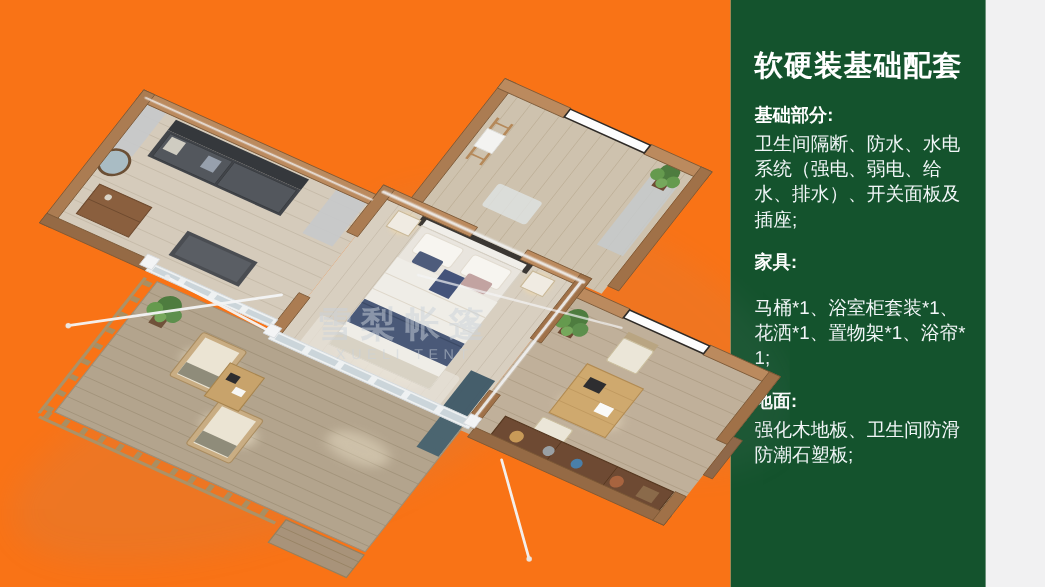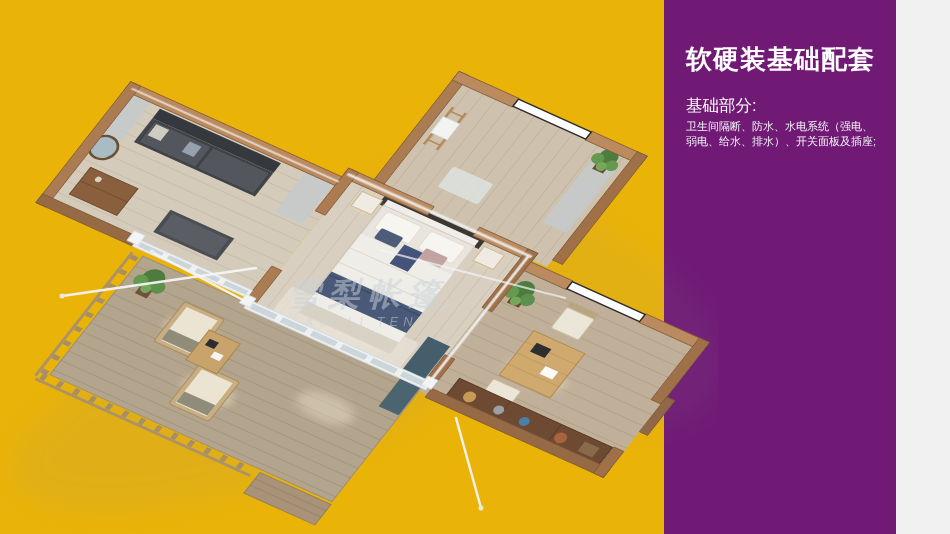--- a/index.html
+++ b/index.html
@@ -2,34 +2,34 @@
 <html><head>
 <meta charset="utf-8">
 <style>
   html,body{margin:0;padding:0;}
   body{
     width:950px;height:534px;overflow:hidden;
     background:#f1f1f2;
     font-family:"Liberation Sans","DejaVu Sans",sans-serif;
   }
   .stage{display:flex;width:950px;height:534px;}
-  .canvas{position:relative;width:664px;height:534px;background:#eab308;font-style:italic;}
+  .canvas{position:relative;width:664px;height:534px;background:#f97316;}
   .canvas svg{display:block;}
   .sidebar{
     width:232px;height:534px;box-sizing:border-box;
-    background:#701a75;color:#ffffff;
+    background:#14532d;color:#ffffff;
     padding:44px 18px 0 22px;
   }
   .sidebar-title{
     font-size:26px;font-weight:bold;letter-spacing:1px;
     margin:0 0 20px 0;line-height:1.2;white-space:nowrap;
   }
   .spec-section{margin:0 0 18px 0;}
-  .spec-heading{font-size:16.5px;font-weight:normal;margin:0 0 3px 0;line-height:1.25;}
-  .spec-body{font-size:11px;line-height:1.36;margin:0;color:#f2f6f8;word-break:break-all;}
+  .spec-heading{font-size:16.5px;font-weight:bold;margin:0 0 3px 0;line-height:1.25;}
+  .spec-body{font-size:17px;line-height:1.36;margin:0;color:#f2f6f8;word-break:break-all;}
 </style>
 </head>
 <body>
 
 <div class="stage">
 
   <div class="canvas">
     <svg width="718" height="534" viewBox="0 0 718 534">
       <defs>
         <filter id="blur3" x="-60%" y="-60%" width="220%" height="220%">
@@ -293,24 +293,28 @@
 
   <div class="sidebar">
     <h1 class="sidebar-title">软硬装基础配套</h1>
 
     <div class="spec-section">
       <p class="spec-heading">基础部分:</p>
       <p class="spec-body">卫生间隔断、防水、水电系统（强电、弱电、给水、排水）、开关面板及插座;</p>
     </div>
 
     <div class="spec-section">
-    </div>
-
-    <div class="spec-section">
-    </div>
-
-    <div class="spec-section">
-    </div>
-
-    <div class="spec-section">
+      <p class="spec-heading">家具:</p>
+    </div>
+
+    <div class="spec-section">
+    </div>
+
+    <div class="spec-section">
+      <p class="spec-body">马桶*1、浴室柜套装*1、花洒*1、置物架*1、浴帘*1;</p>
+    </div>
+
+    <div class="spec-section">
+      <p class="spec-heading">地面:</p>
+      <p class="spec-body">强化木地板、卫生间防滑防潮石塑板;</p>
     </div>
   </div>
 </div>
 
 </body></html>

